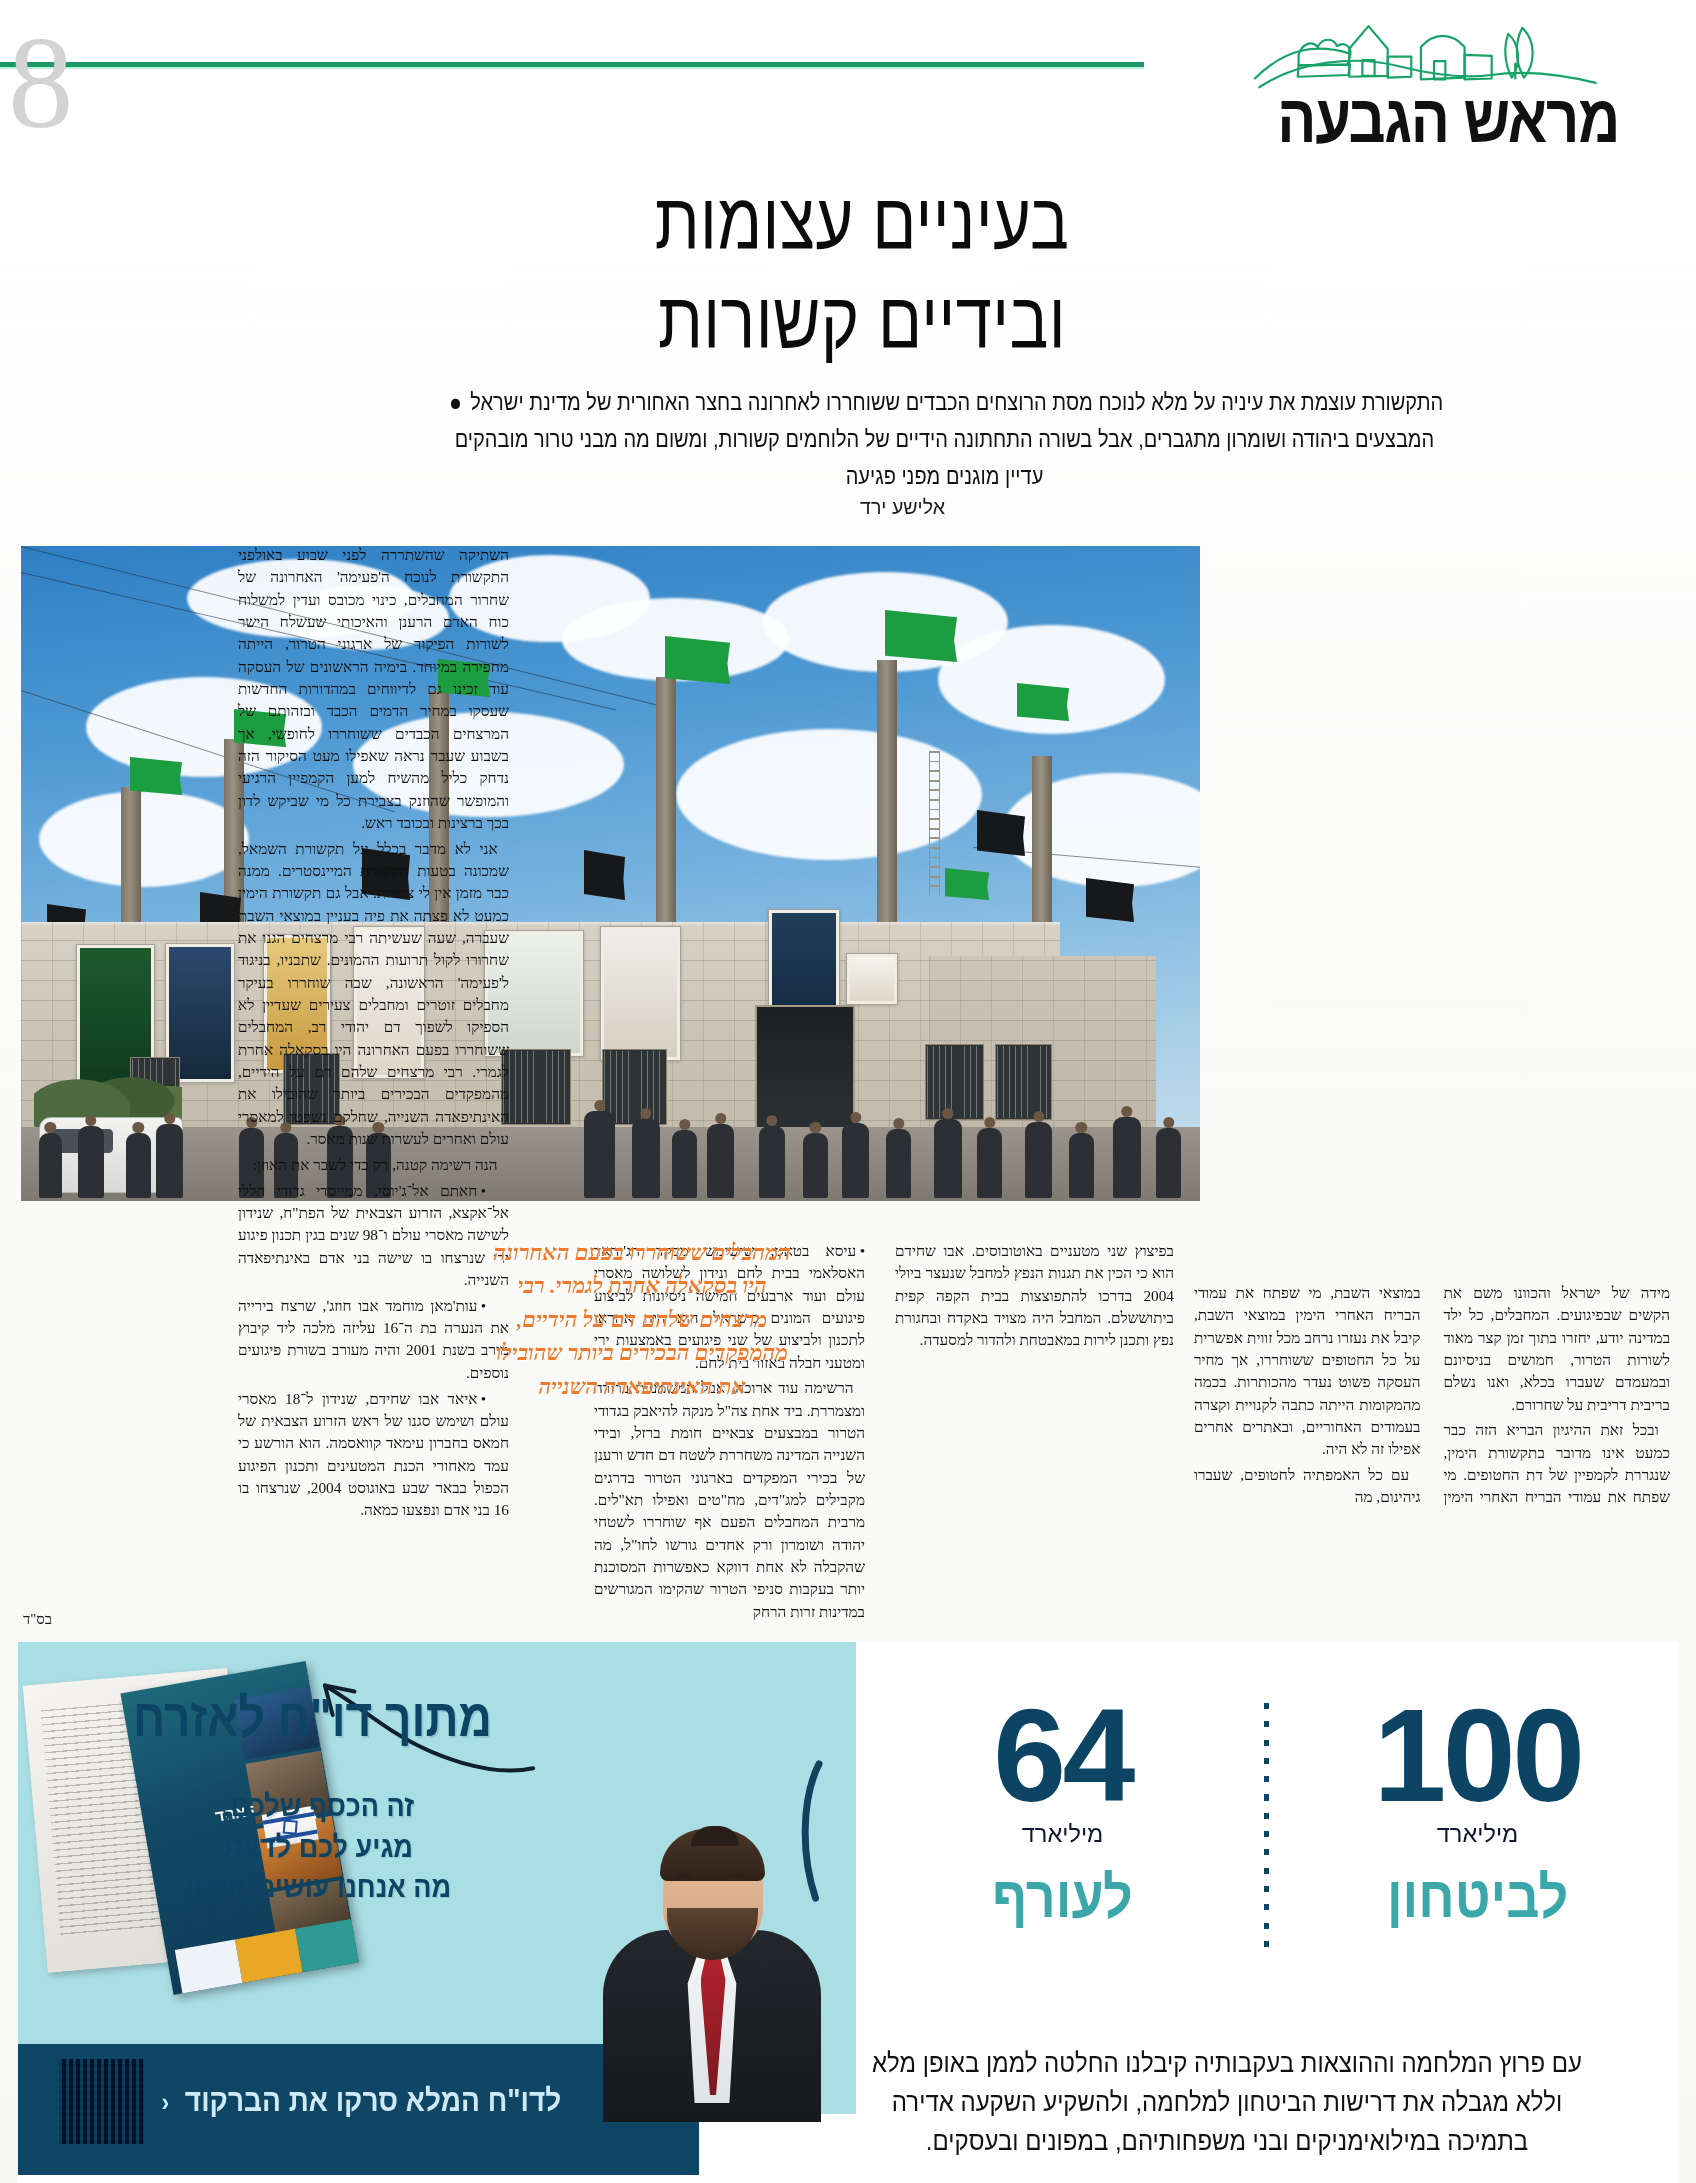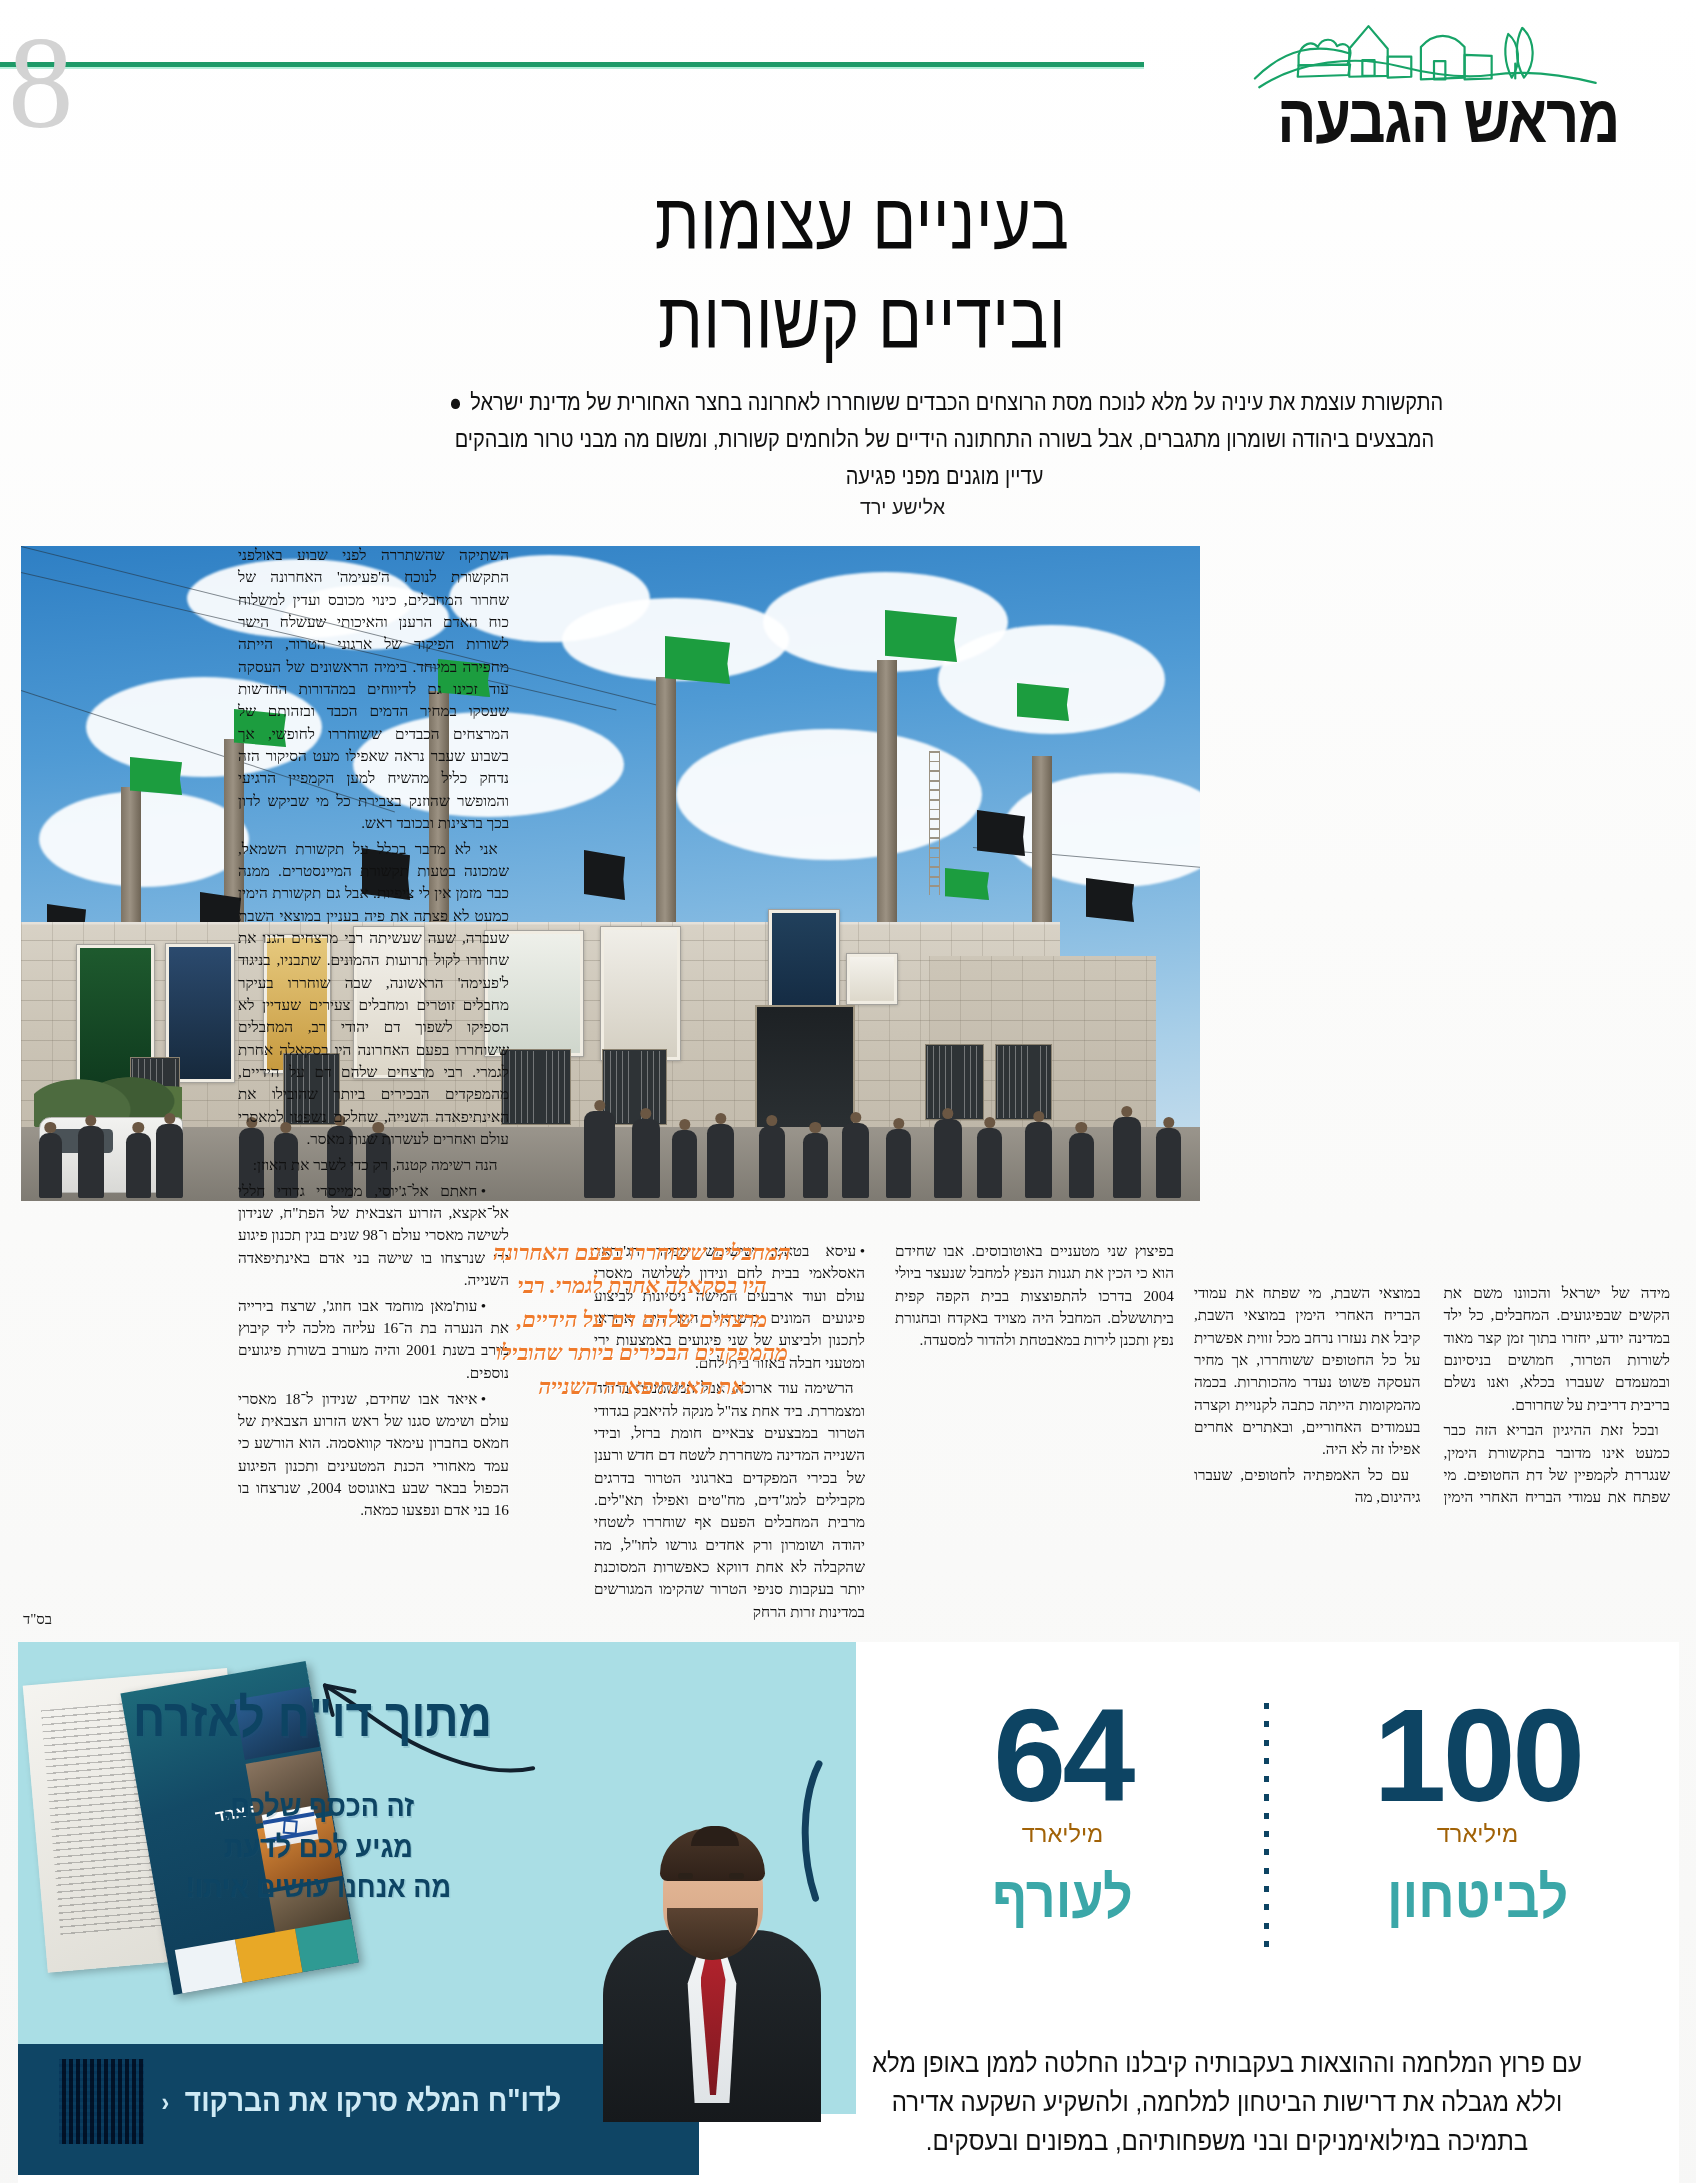--- a/index.html
+++ b/index.html
@@ -550,21 +550,21 @@
     right: -11.4px;
     top: -20px;
     color: #b7dfe5;
     z-index: -1;
     letter-spacing: -3.5px;
   }
   .stat-unit {
     font-family: "Liberation Sans", "DejaVu Sans", sans-serif;
     font-weight: 400;
     font-size: 23.6px;
-    color: #a16207;
+    color: #0f172a;
     margin-top: 2.6px;
   }
   .stat-label {
     font-family: "Liberation Sans", "DejaVu Sans", sans-serif;
     font-weight: 700;
     font-size: 52px;
     color: #3ba7a8;
     margin-top: 15px;
     transform: scaleY(1.12);
     transform-origin: top center;

